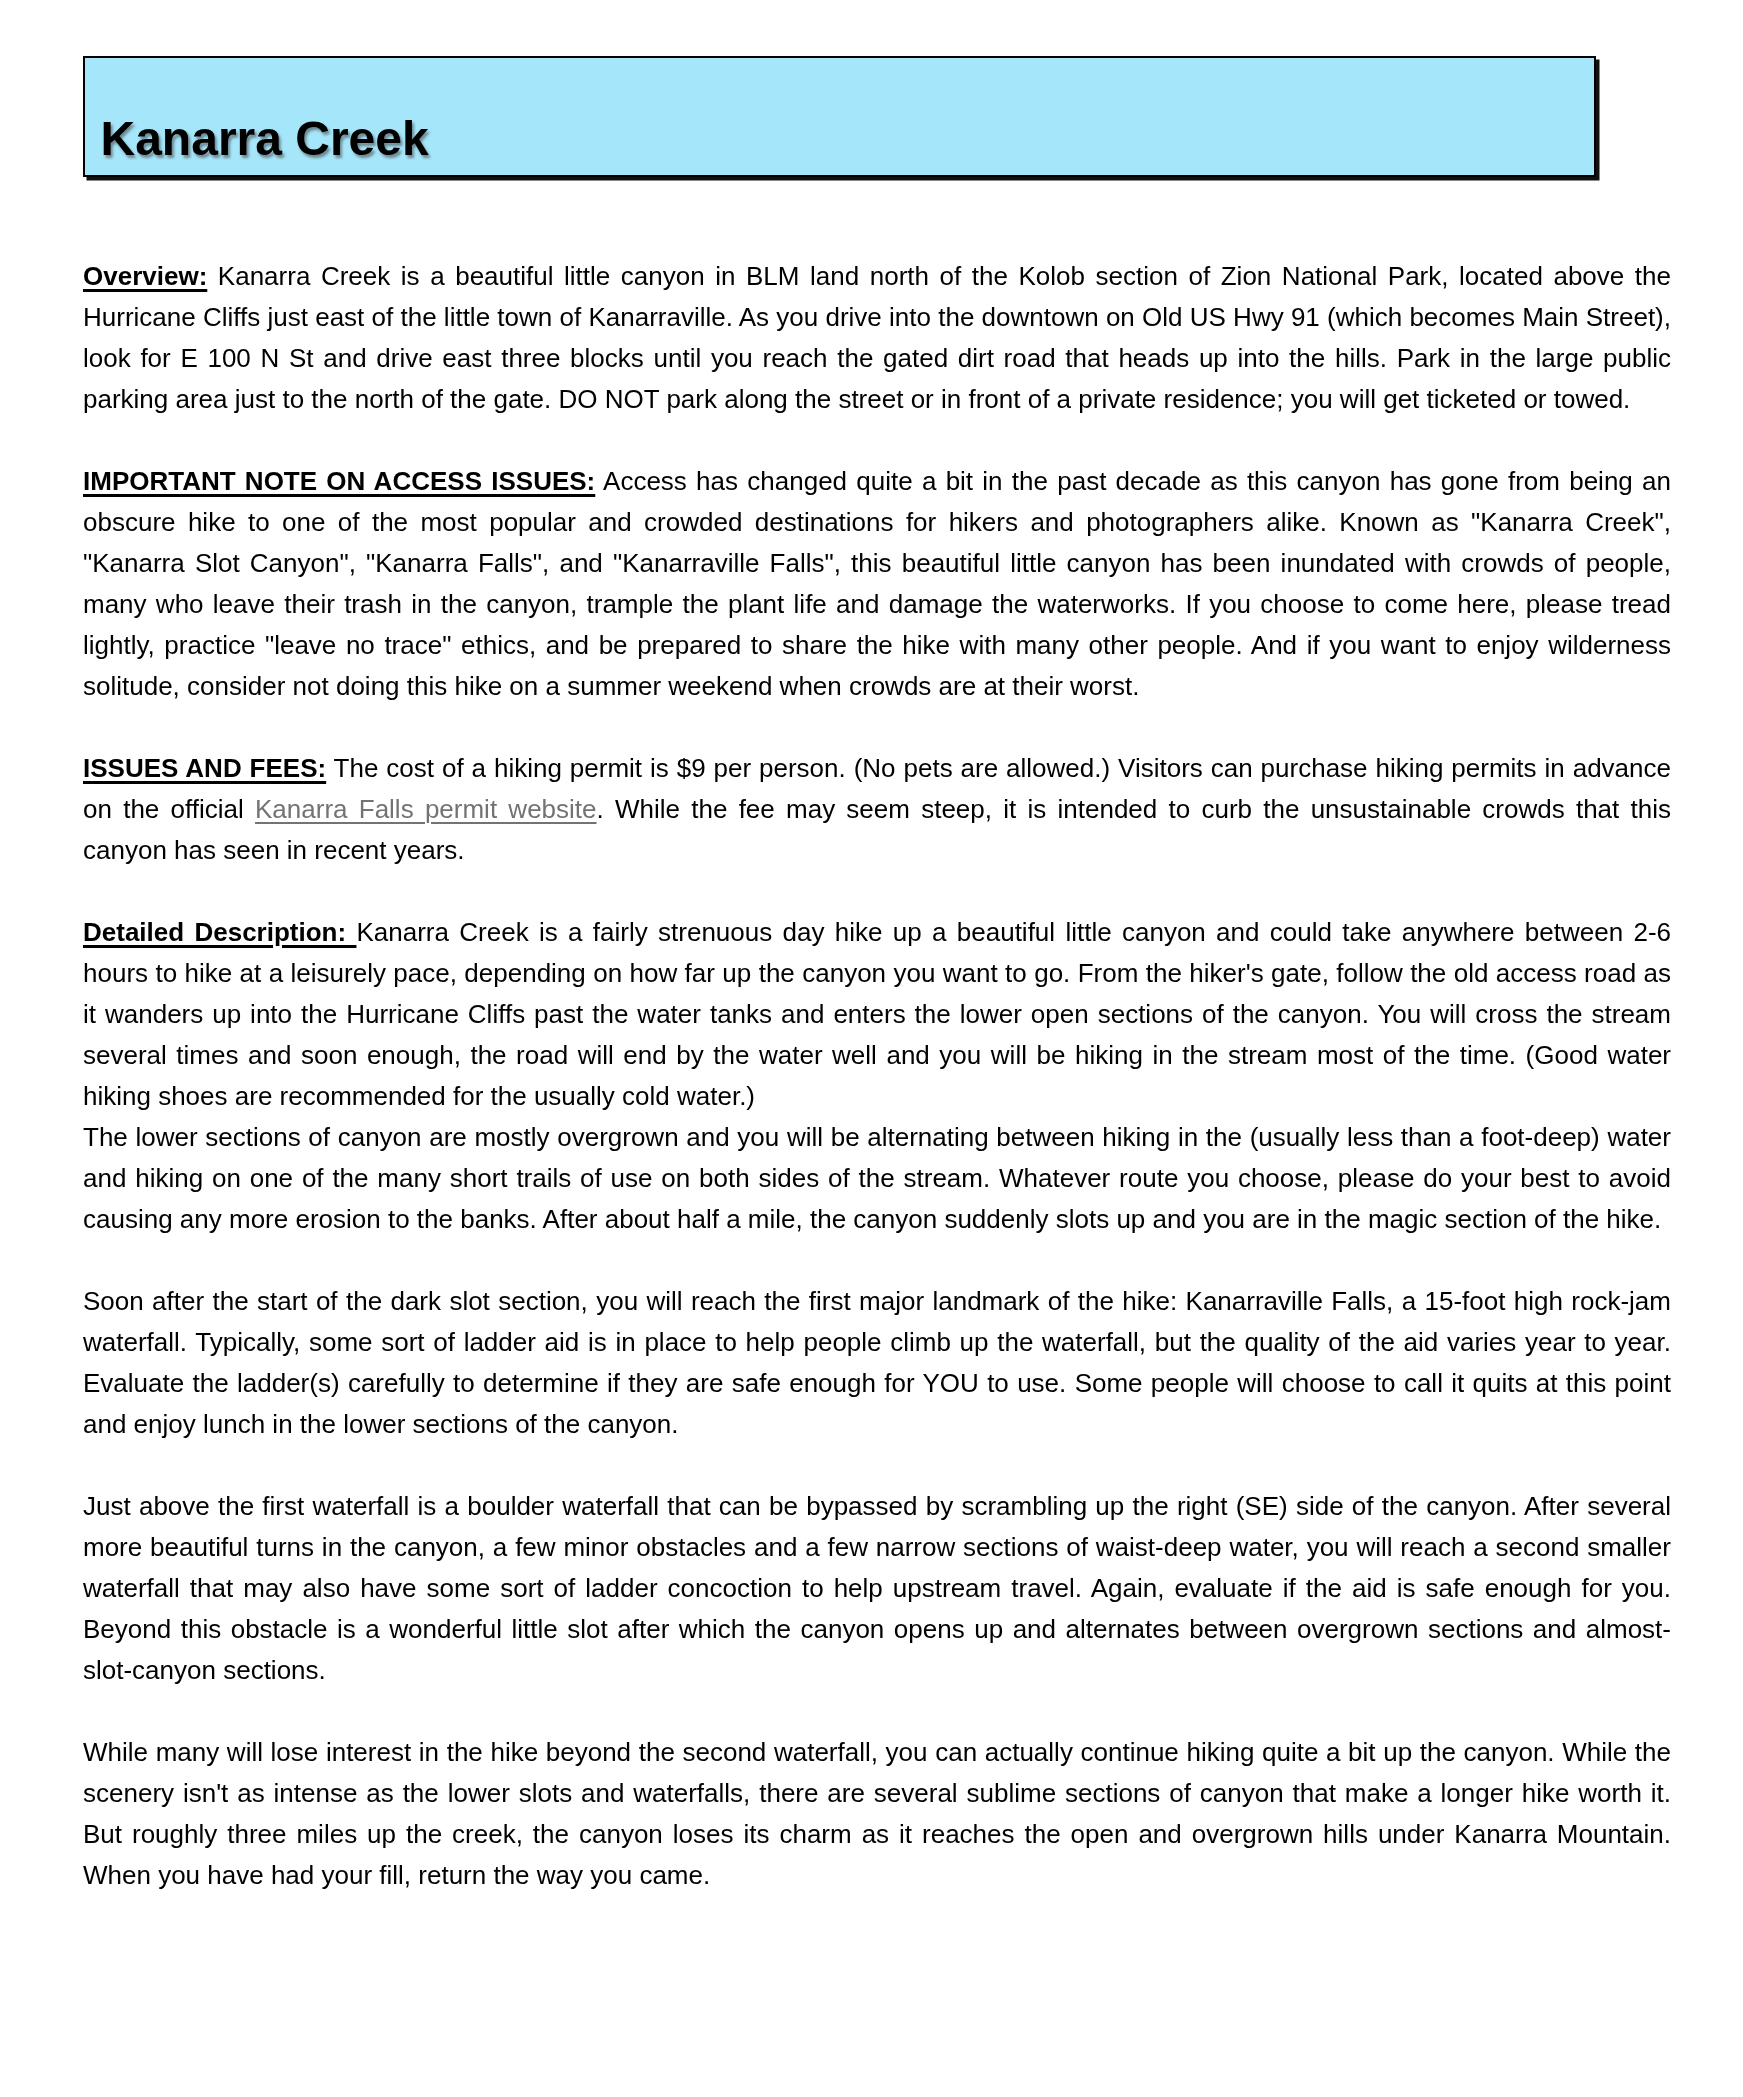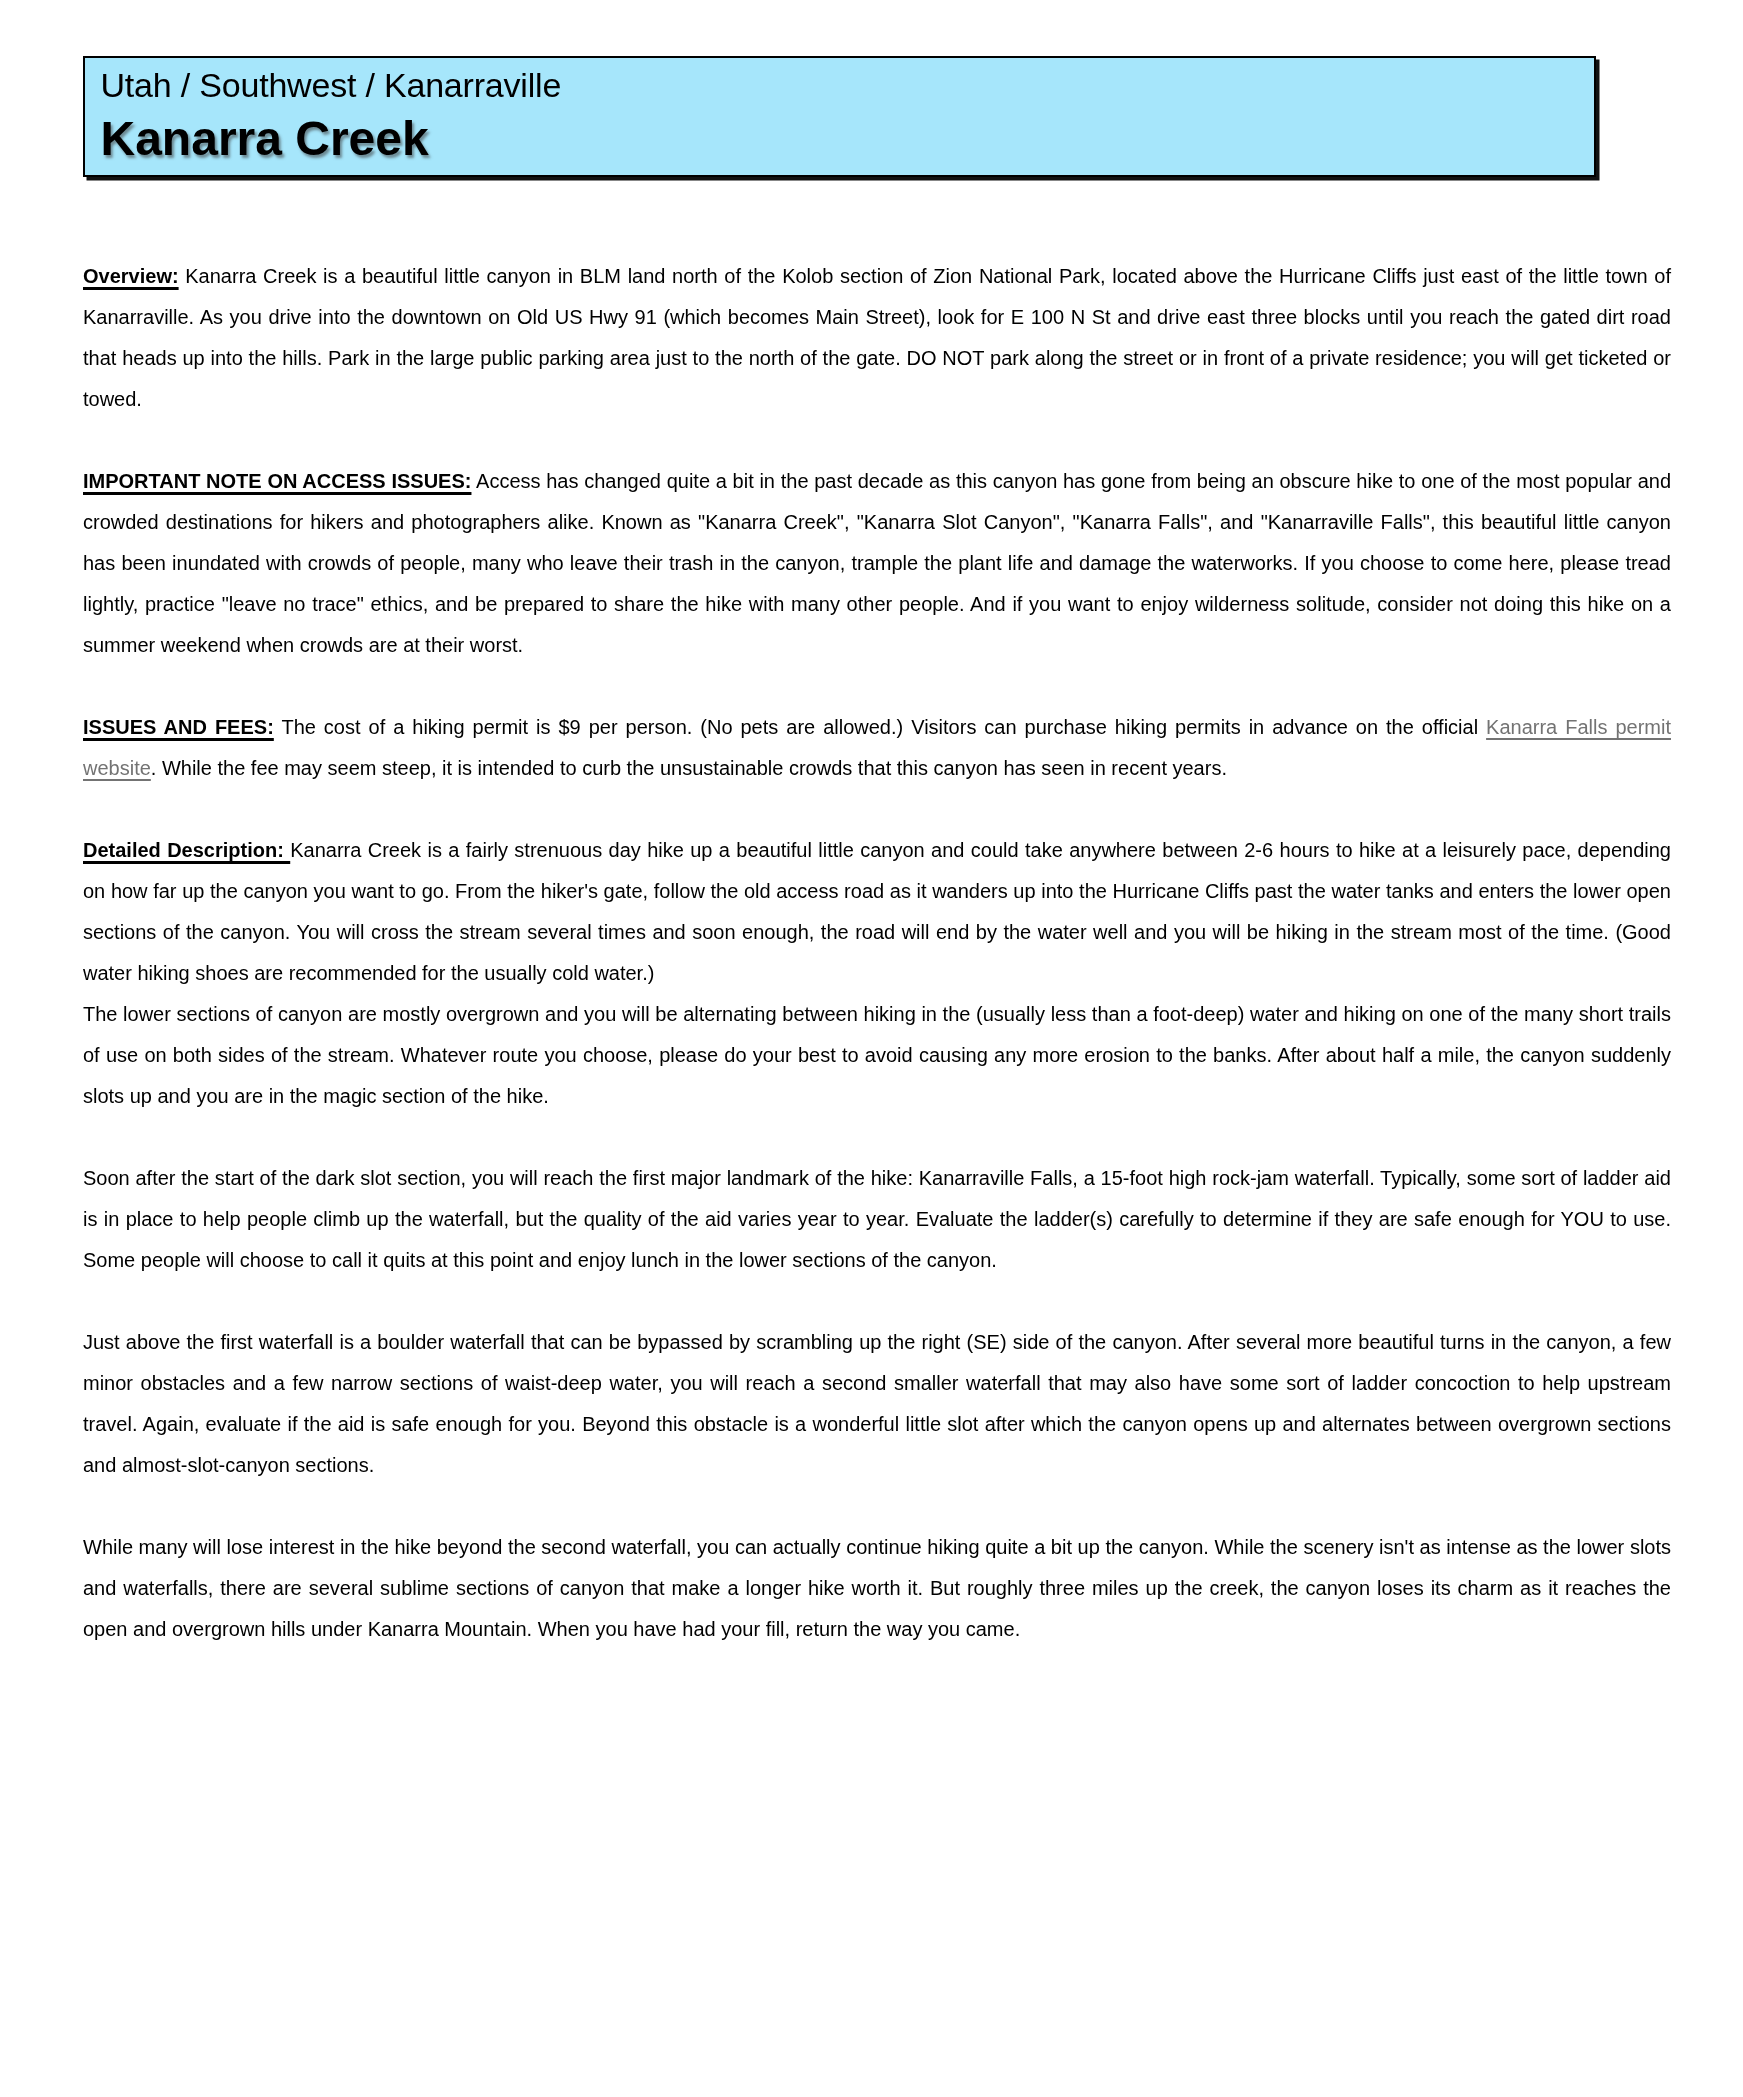--- a/index.html
+++ b/index.html
@@ -42,21 +42,21 @@
       line-height: 46px;
       font-weight: bold;
       white-space: nowrap;
       text-shadow: 2.1px 2.8px 2.8px rgba(60, 60, 60, 0.55);
     }
     .content {
       position: absolute;
       left: 83px;
       top: 256px;
       width: 1588px;
-      font-size: 20px;
+      font-size: 26px;
       line-height: 41px;
       text-align: justify;
     }
     .content p {
       margin: 0 0 41px 0;
     }
     .content p.last {
       margin-bottom: 17px;
     }
     .label {
@@ -70,21 +70,20 @@
       text-decoration: underline;
       text-decoration-thickness: 2.1px;
       text-underline-offset: 4.2px;
       cursor: pointer;
     }
   </style>
 </head>
 <body>
 
 <div class="header-box">
-  <div class="breadcrumb">Utah / Southwest / Kanarraville</div>
   <div class="page-title">Kanarra Creek</div>
 </div>
 
 <div class="content">
   <p><span class="label">Overview:</span><span> Kanarra Creek is a beautiful little canyon in BLM land north of the Kolob section of Zion National Park, located above the Hurricane Cliffs just east of the little town of Kanarraville. As you drive into the downtown on Old US Hwy 91 (which becomes Main Street), look for E 100 N St and drive east three blocks until you reach the gated dirt road that heads up into the hills. Park in the large public parking area just to the north of the gate. DO NOT park along the street or in front of a private residence; you will get ticketed or towed.</span></p>
 
   <p><span class="label">IMPORTANT NOTE ON ACCESS ISSUES:</span><span> Access has changed quite a bit in the past decade as this canyon has gone from being an obscure hike to one of the most popular and crowded destinations for hikers and photographers alike. Known as "Kanarra Creek", "Kanarra Slot Canyon", "Kanarra Falls", and "Kanarraville Falls", this beautiful little canyon has been inundated with crowds of people, many who leave their trash in the canyon, trample the plant life and damage the waterworks. If you choose to come here, please tread lightly, practice "leave no trace" ethics, and be prepared to share the hike with many other people. And if you want to enjoy wilderness solitude, consider not doing this hike on a summer weekend when crowds are at their worst.</span></p>
 
   <p><span class="label">ISSUES AND FEES:</span><span> The cost of a hiking permit is $9 per person. (No pets are allowed.) Visitors can purchase hiking permits in advance on the official </span><a class="link">Kanarra Falls permit website</a><span>. While the fee may seem steep, it is intended to curb the unsustainable crowds that this canyon has seen in recent years.</span></p>
 

